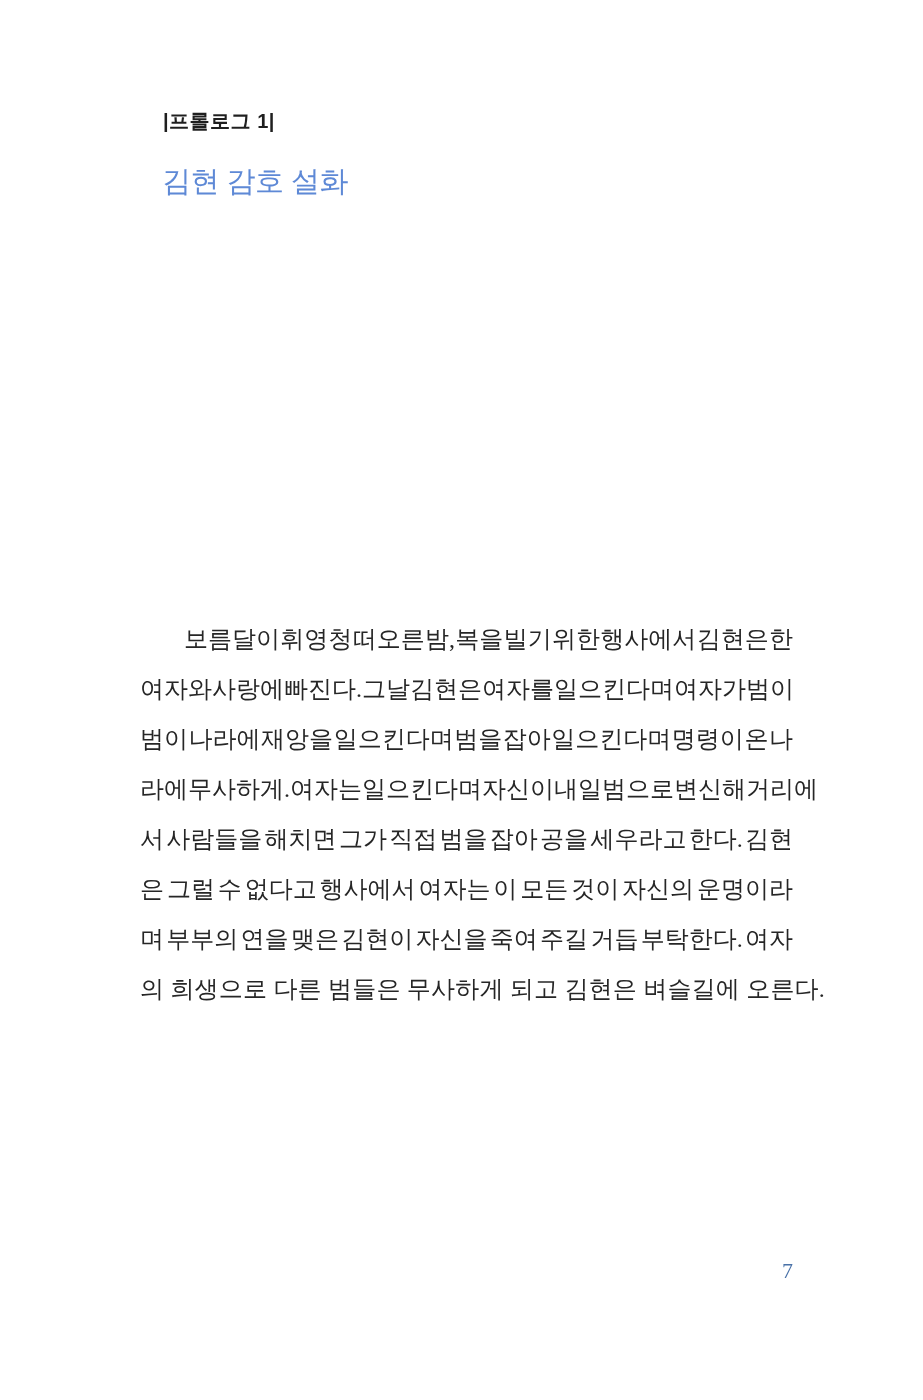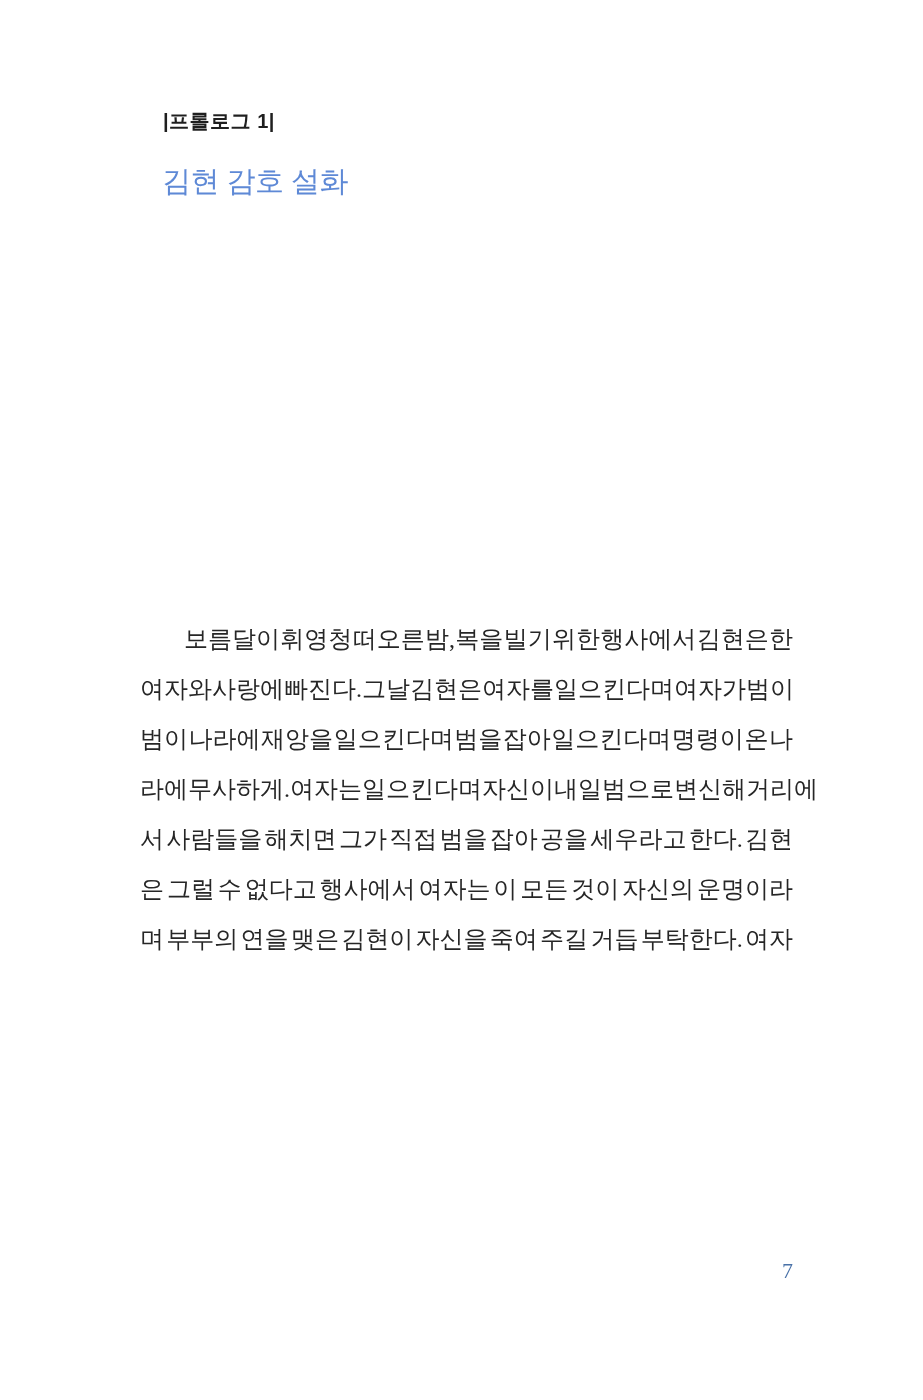--- a/index.html
+++ b/index.html
@@ -165,17 +165,18 @@
         <span>연을</span>
         <span>맺은</span>
         <span>김현이</span>
         <span>자신을</span>
         <span>죽여</span>
         <span>주길</span>
         <span>거듭</span>
         <span>부탁한다.</span>
         <span>여자</span>
       </div>
+      <div class="line plain">의 희생으로 다른 범들은 무사하게 되고 김현은 벼슬길에 오른다.</div>
     </div>
 
   <div class="page-number">7</div>
 
 </div>
 
 </body></html>

